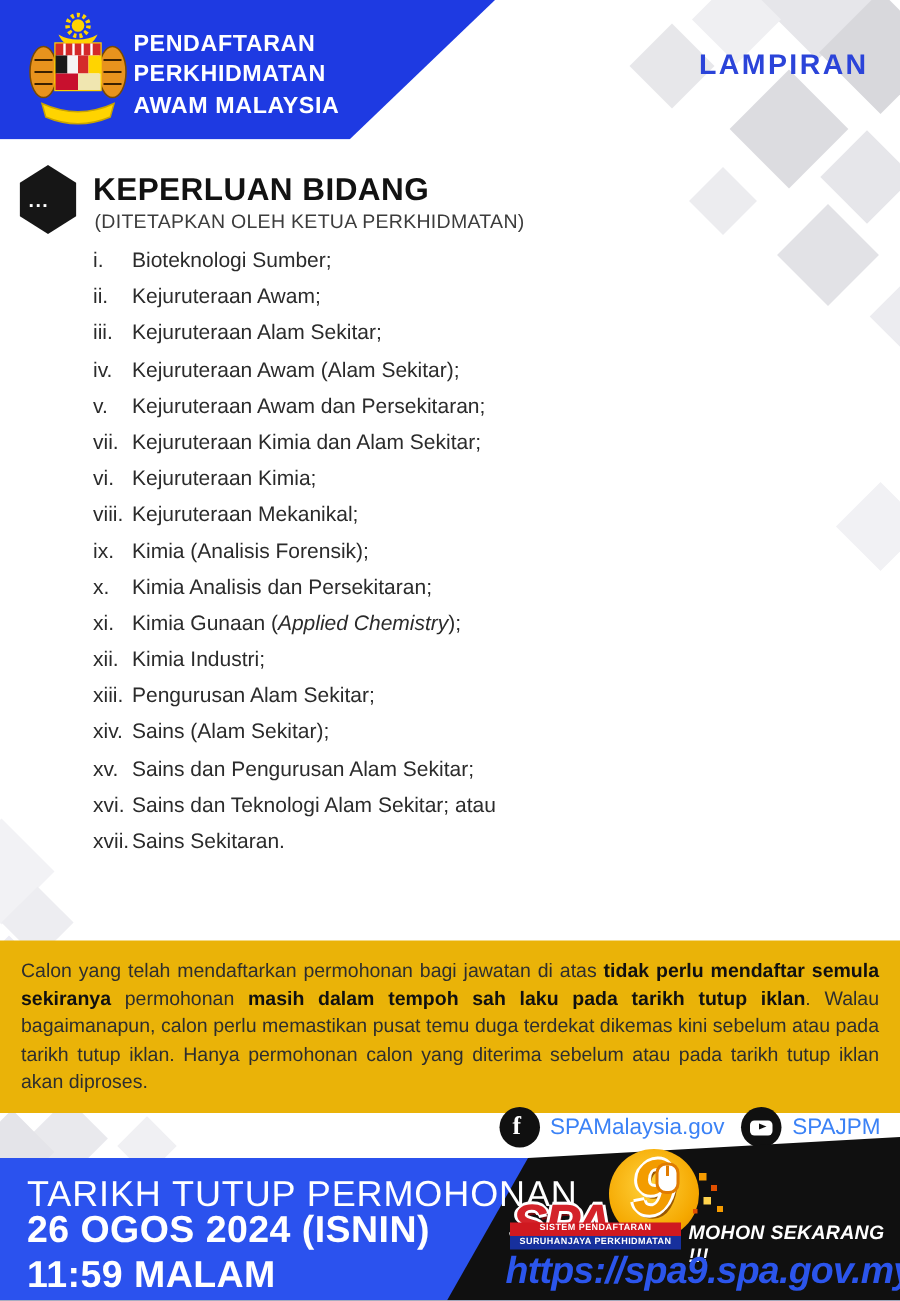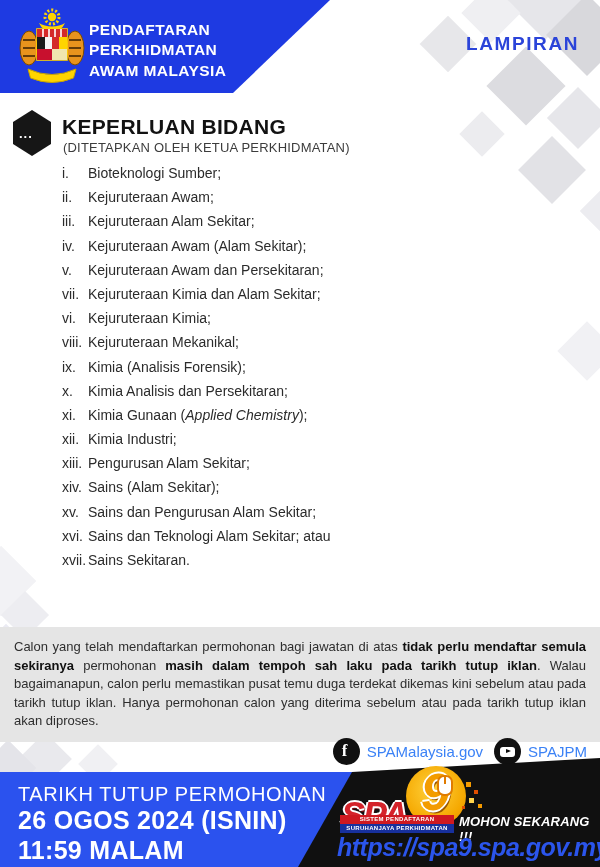--- a/index.html
+++ b/index.html
@@ -28,41 +28,41 @@
   .sec-sub{position:absolute;left:63px;top:140px;font-size:13px;color:#3c3c3c;letter-spacing:.2px;z-index:3;}
 
   
   .bidang{position:absolute;left:62px;top:166px;width:478px;z-index:3;}
   .bidang .row{display:flex;margin-bottom:9.6px;font-size:14px;color:#2b2b2b;line-height:14.6px;}
   .bidang .num{flex:0 0 26px;}
   .bidang .txt{flex:1;}
   .bidang .it{font-style:italic;margin-top:48px;}
 
   
-  .notice{position:absolute;left:0;top:627px;width:600px;min-height:104px;background:#e5e5e5;
+  .notice{position:absolute;left:0;top:627px;width:600px;min-height:104px;background:#eab308;
           padding:11px 14px;box-sizing:border-box;z-index:2;}
   .notice p{margin:0;font-size:13px;line-height:1.43;color:#2e2e2e;text-align:justify;}
   .notice b{color:#101010;}
 
   
   .social{position:absolute;top:738px;right:13px;display:flex;align-items:center;gap:11px;z-index:3;}
   .soc{display:flex;align-items:center;gap:7px;}
   .soc-ic{width:27px;height:27px;background:#101010;border-radius:50%;position:relative;flex:0 0 27px;}
   .fb-f{position:absolute;left:9px;top:3px;color:#fff;font-weight:700;font-size:17px;
         font-family:"Liberation Serif",serif;}
   .yt-box{position:absolute;left:6px;top:8.5px;width:15px;height:10px;background:#fff;border-radius:3px;}
   .yt-tri{position:absolute;left:5.5px;top:2.5px;width:0;height:0;border-left:5px solid #101010;
           border-top:2.5px solid transparent;border-bottom:2.5px solid transparent;}
   .soc-label{font-size:15px;color:#3b82f6;}
 
   
   .footer-blue{position:absolute;left:0;top:772px;width:600px;height:95px;background:#2b52ee;z-index:2;}
   .footer-black{position:absolute;left:0;top:756px;width:600px;height:111px;background:#101010;
                 clip-path:polygon(352px 16px,600px 2px,600px 111px,298px 111px);z-index:3;}
-  .f-label{position:absolute;left:18px;top:783px;color:#ffffff;font-size:20px;font-weight:500;
+  .f-label{position:absolute;left:18px;top:783px;color:#ffffff;font-size:24px;font-weight:500;
            letter-spacing:.6px;z-index:4;}
   .f-date{position:absolute;left:18px;top:806px;color:#ffffff;font-size:25px;font-weight:800;
           letter-spacing:.3px;z-index:4;text-align:right;}
   .f-time{position:absolute;left:18px;top:836px;color:#ffffff;font-size:25px;font-weight:800;
           letter-spacing:.3px;z-index:4;}
 
   
   .spa-circle{position:absolute;left:406px;top:766px;width:60px;height:60px;border-radius:50%;z-index:4;
               background:radial-gradient(circle at 45% 40%, #ffd23d 0%, #f5a800 65%, #e08700 100%);}
   .spa-word{position:absolute;left:341px;top:777px;z-index:5;color:#d4232a;font-size:36px;font-weight:800;

